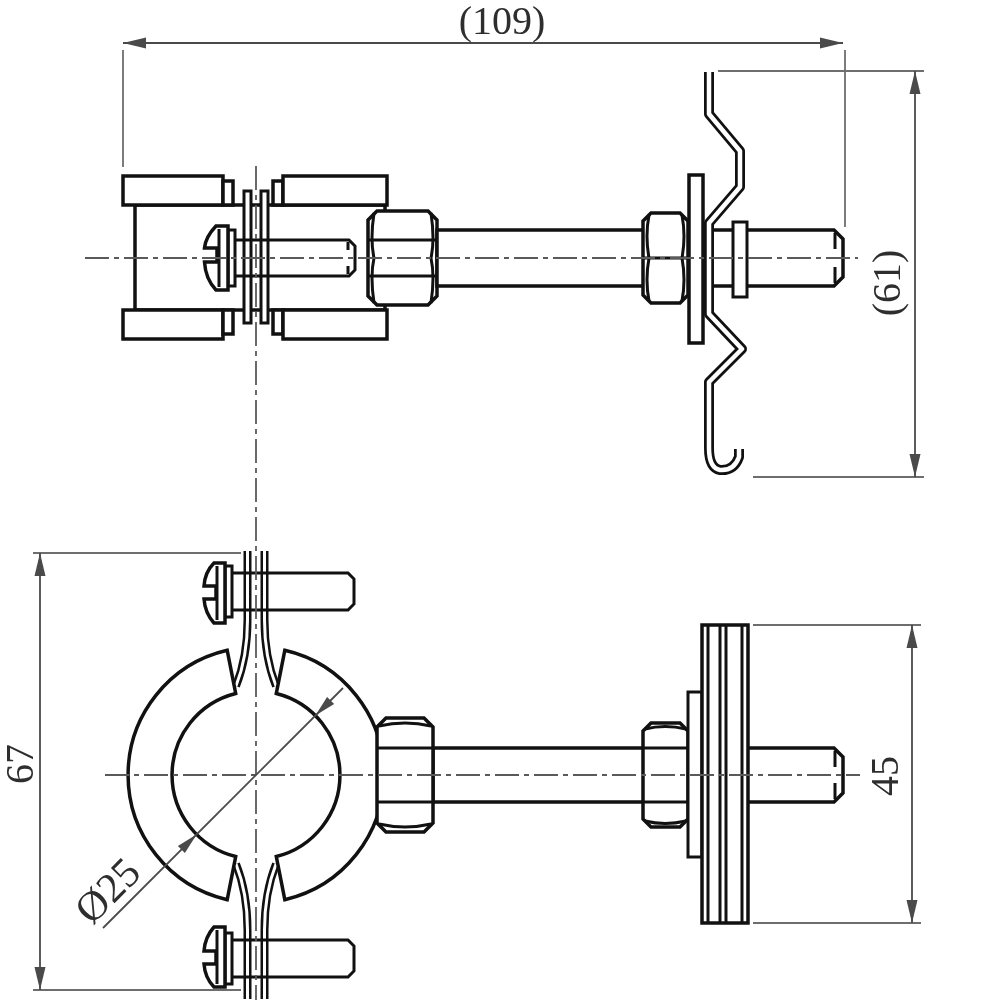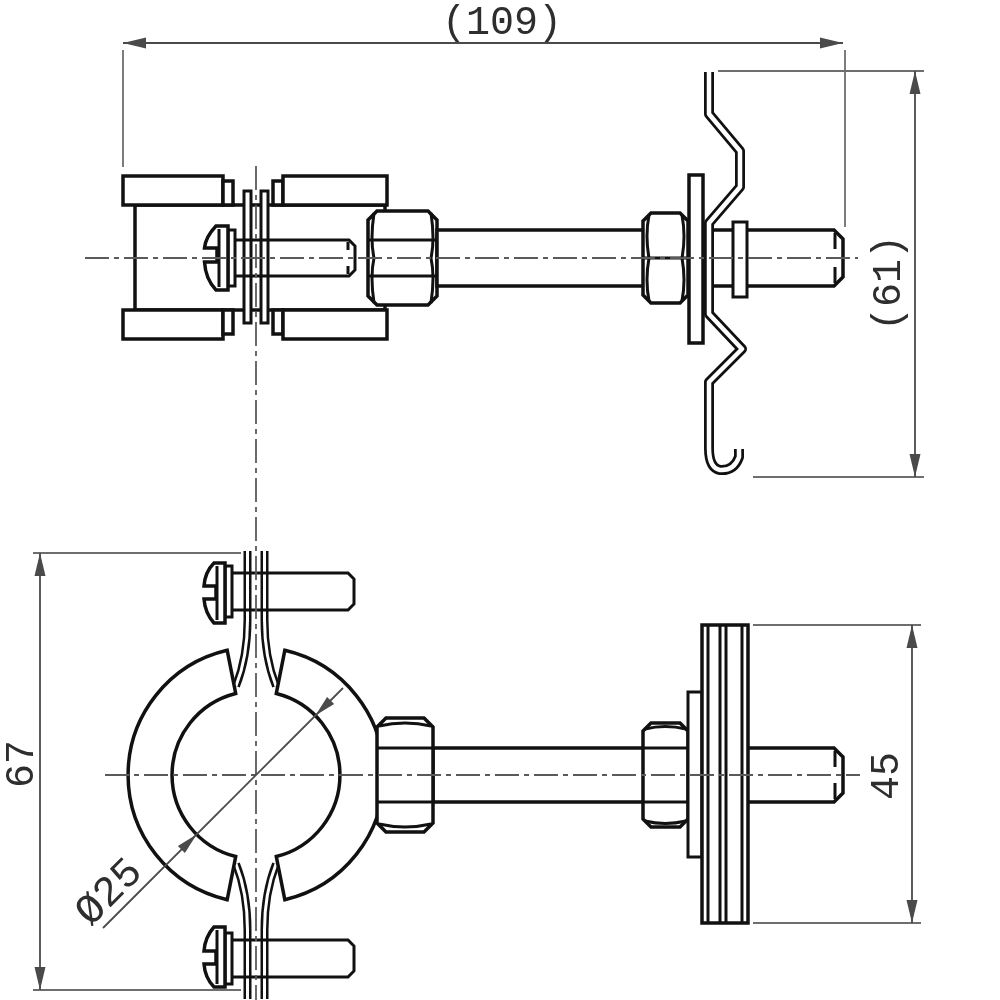--- a/index.html
+++ b/index.html
@@ -1,16 +1,16 @@
 <!DOCTYPE html>
 <html><head>
 <meta charset="utf-8">
 <style>
   html,body{margin:0;padding:0;background:#ffffff;}
-  .stage{width:1000px;height:1000px;position:relative;background:#ffffff;font-family:Liberation Mono, monospace;}
+  .stage{width:1000px;height:1000px;position:relative;background:#ffffff;font-family:Liberation Serif, serif;}
   svg{display:block;}
   
   .edge{fill:#ffffff;stroke:#111111;stroke-width:3.5;stroke-linejoin:miter;}
   .edge-thin{fill:#ffffff;stroke:#111111;stroke-width:3;}
   .ln{fill:none;stroke:#111111;stroke-width:3;}
   
   .strip-out{fill:none;stroke:#111111;stroke-width:10;stroke-linejoin:round;}
   .strip-in{fill:none;stroke:#ffffff;stroke-width:4.5;stroke-linejoin:round;}
   .ear-out{fill:none;stroke:#111111;stroke-width:8;stroke-linejoin:round;}
   .ear-in{fill:none;stroke:#ffffff;stroke-width:3;stroke-linejoin:round;}

